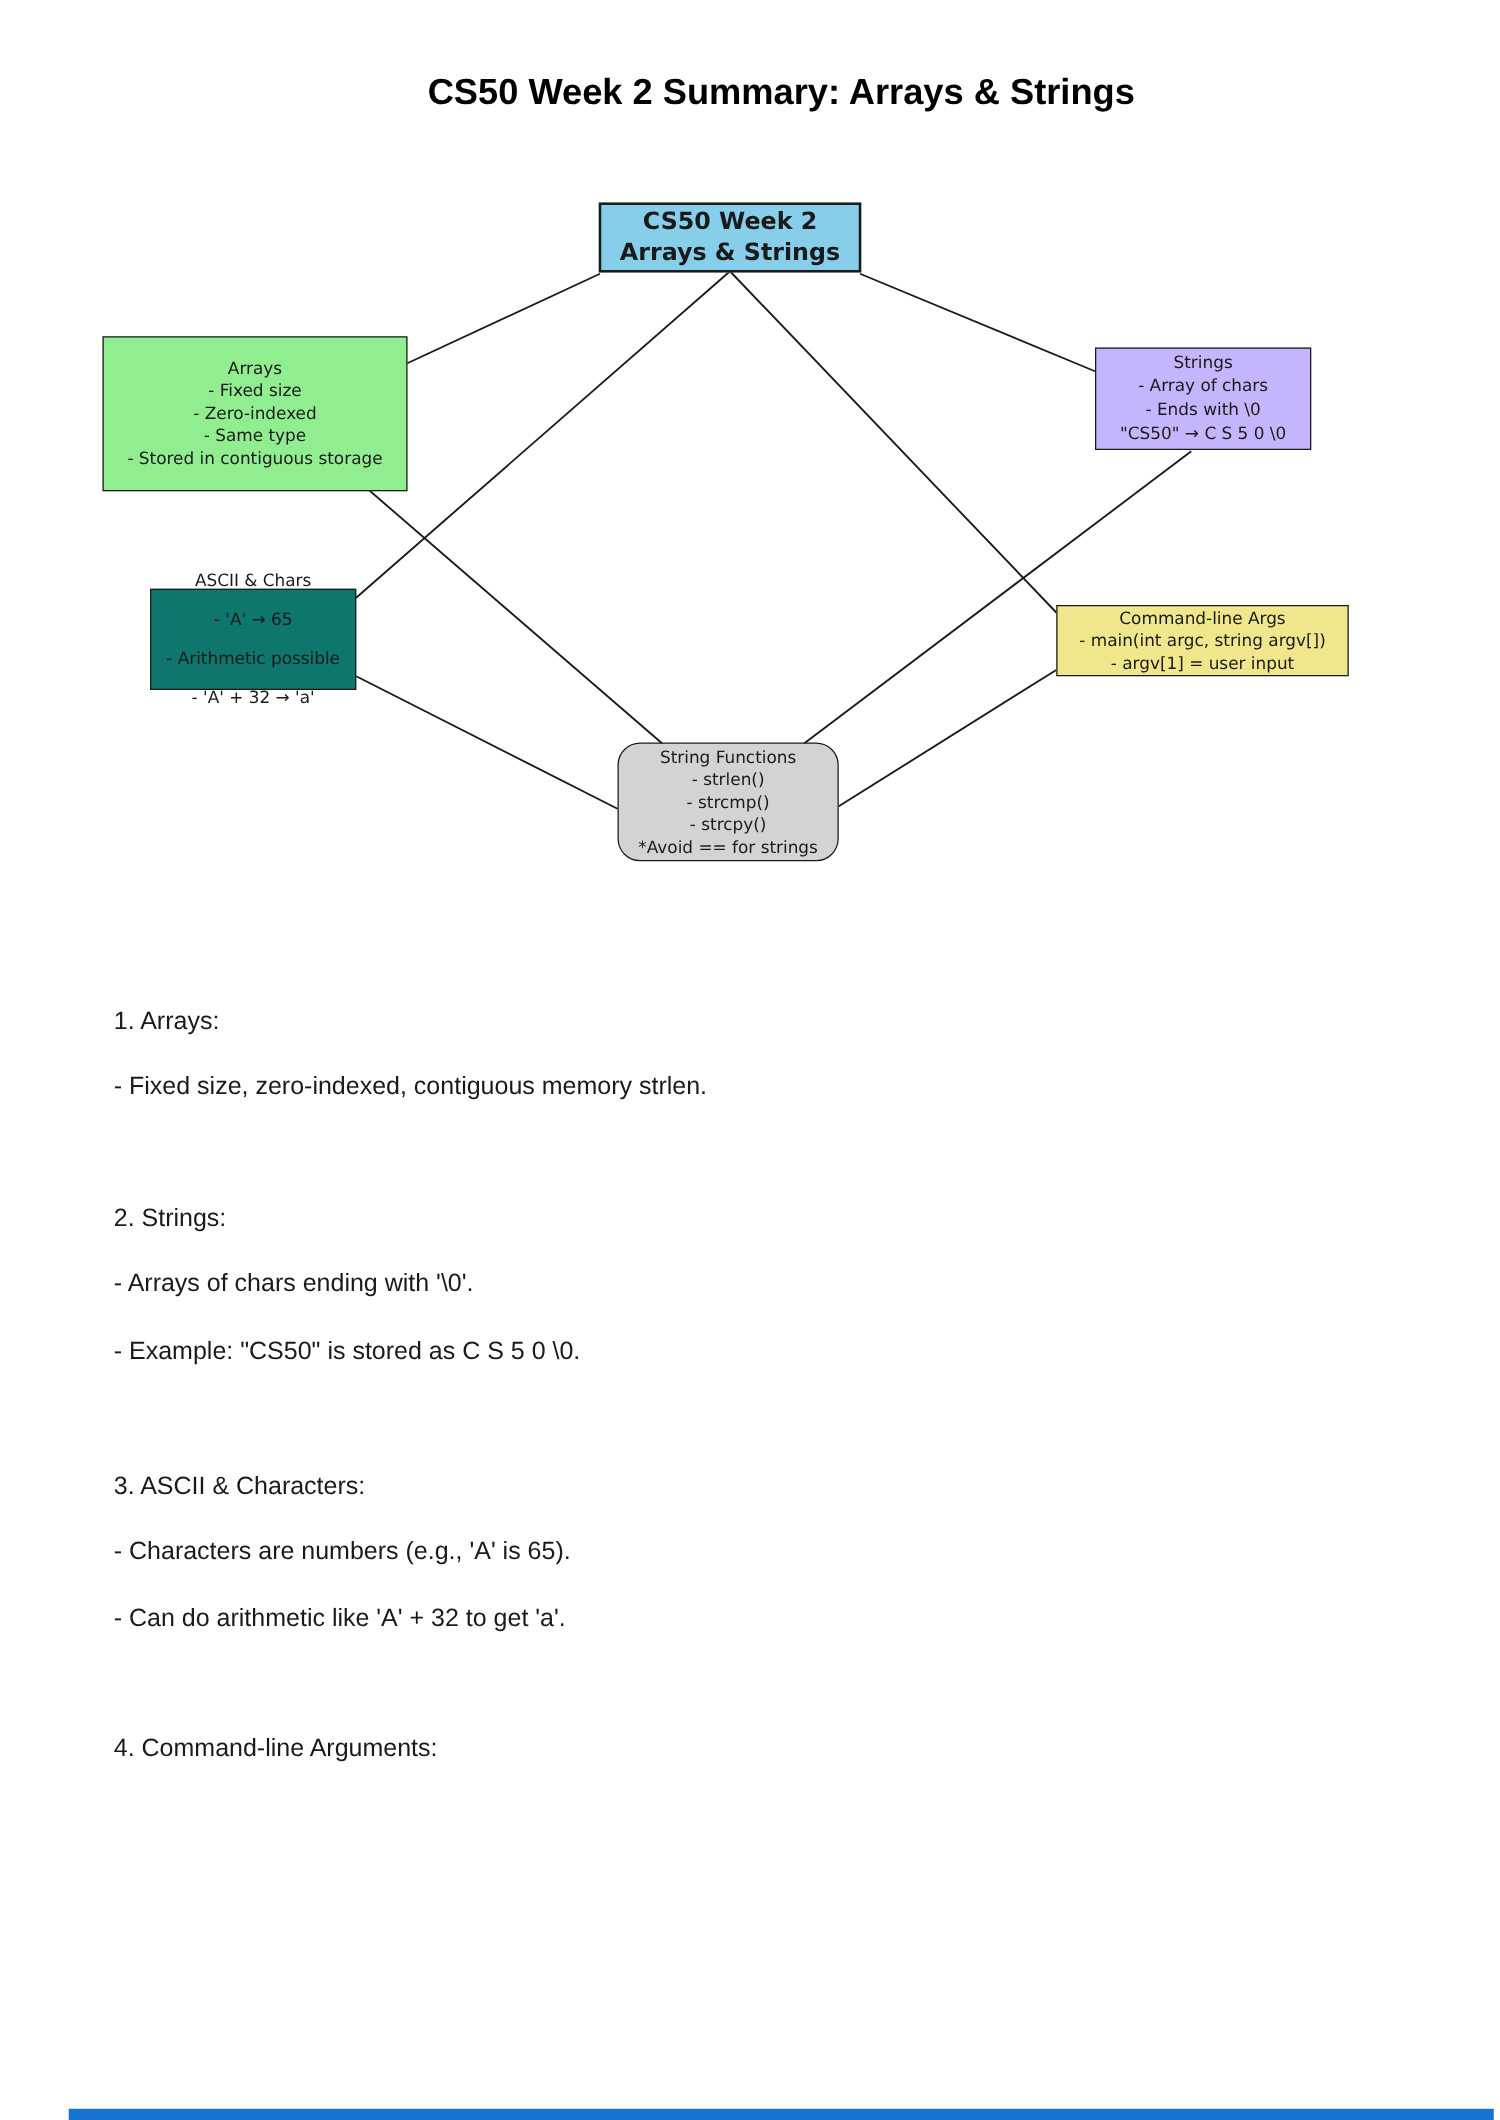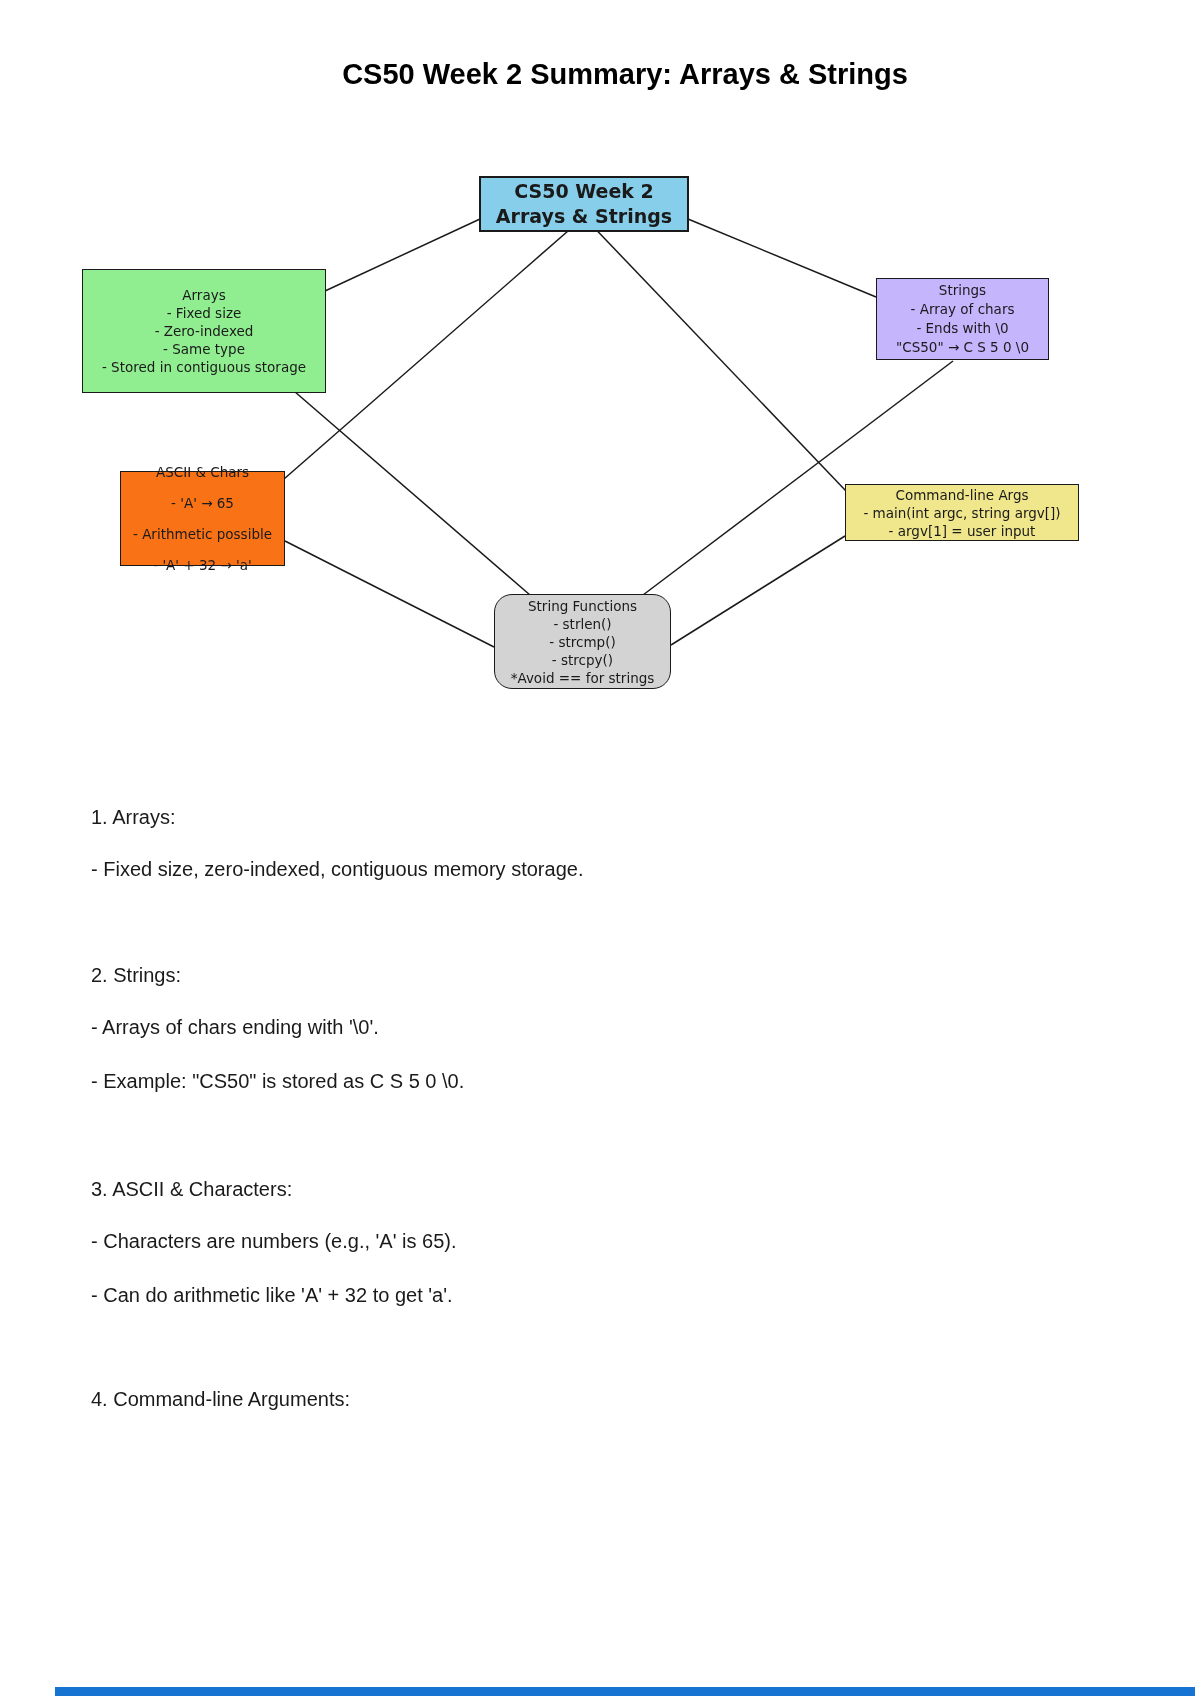--- a/index.html
+++ b/index.html
@@ -43,30 +43,30 @@
     flex-direction:column;
     justify-content:center;
     align-items:center;
     text-align:center;
     font-family:"DejaVu Sans", sans-serif;
     font-size:13.5px;
     line-height:19px;
     color:#1a1a1a;
   }
   .node-hub{
-    left:454px; top:176px; width:210px; height:56px;
+    left:454px; top:162px; width:210px; height:56px;
     background:#87ceeb;
     font-size:19px;
     line-height:25px;
     font-weight:bold;
     border-width:2px;
   }
   .node-arrays{ left:57px;  top:269px; width:244px; height:124px; background:#90ee90; line-height:18px;}
   .node-strings{left:851px; top:278px; width:173px; height:82px; background:#c4b5fd;}
-  .node-ascii{  left:95px;  top:471px; width:165px; height:95px; background:#f97316;gap:12px;}
+  .node-ascii{  left:95px;  top:471px; width:165px; height:81px; background:#0f766e;gap:12px;}
   .node-cmd{    left:820px; top:484px; width:234px; height:57px; background:#f0e68c; line-height:18px;}
   .node-strfn{  left:469px; top:594px; width:177px; height:95px; background:#d3d3d3; line-height:18px;border-radius:18px;}
   .notes{position:absolute; left:0; top:0; width:100%; height:100%;}
   .note-line{
     position:absolute;
     left:66px;
     font-size:20px;
     color:#1a1a1a;
     white-space:nowrap;
   }
@@ -133,21 +133,21 @@
   <div class="node node-strfn">
     <div>String Functions</div>
     <div>- strlen()</div>
     <div>- strcmp()</div>
     <div>- strcpy()</div>
     <div>*Avoid == for strings</div>
   </div>
 
   <div class="notes">
     <div class="note-line" style="top:806px">1. Arrays:</div>
-    <div class="note-line" style="top:858px">- Fixed size, zero-indexed, contiguous memory storage.</div>
+    <div class="note-line" style="top:858px">- Fixed size, zero-indexed, contiguous memory strlen.</div>
 
     <div class="note-line" style="top:964px">2. Strings:</div>
     <div class="note-line" style="top:1016px">- Arrays of chars ending with '\0'.</div>
     <div class="note-line" style="top:1070px">- Example: "CS50" is stored as C S 5 0 \0.</div>
 
     <div class="note-line" style="top:1178px">3. ASCII &amp; Characters:</div>
     <div class="note-line" style="top:1230px">- Characters are numbers (e.g., 'A' is 65).</div>
     <div class="note-line" style="top:1284px">- Can do arithmetic like 'A' + 32 to get 'a'.</div>
 
     <div class="note-line" style="top:1388px">4. Command-line Arguments:</div>

